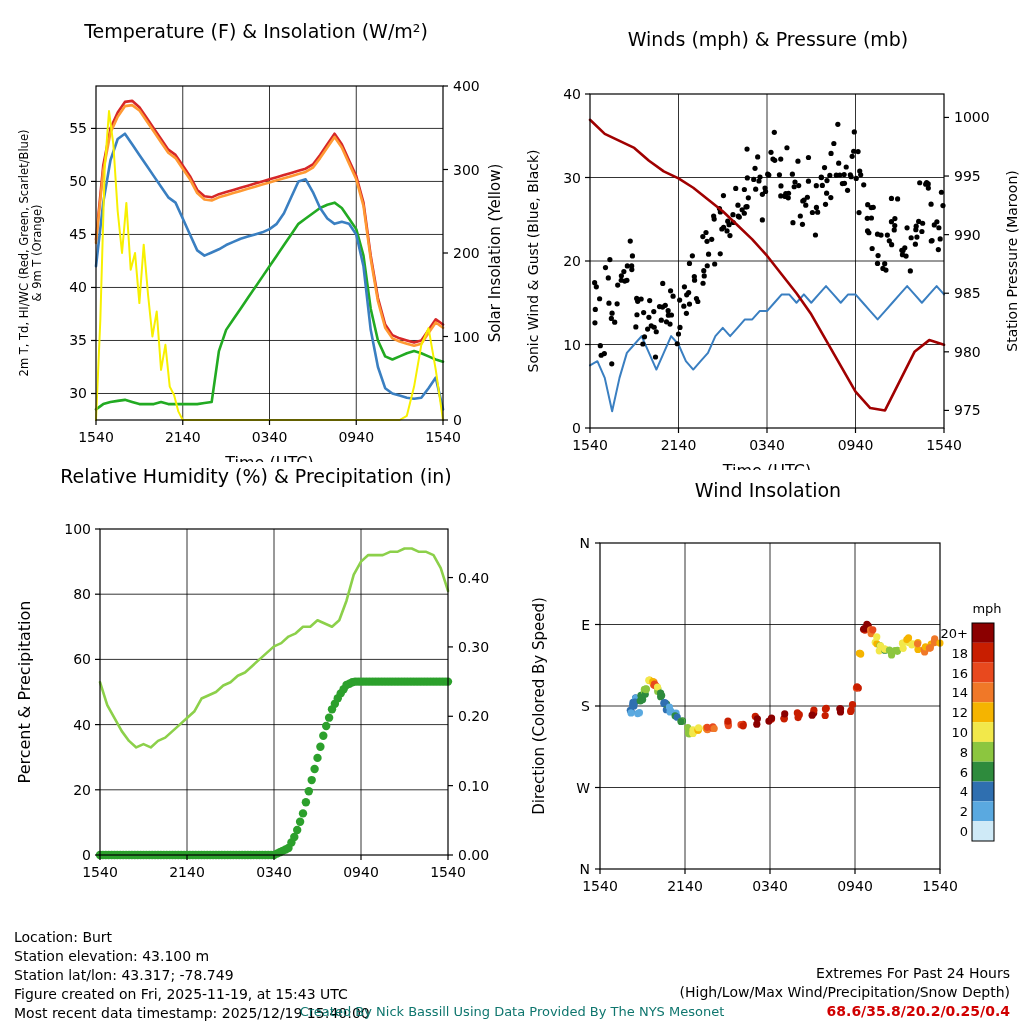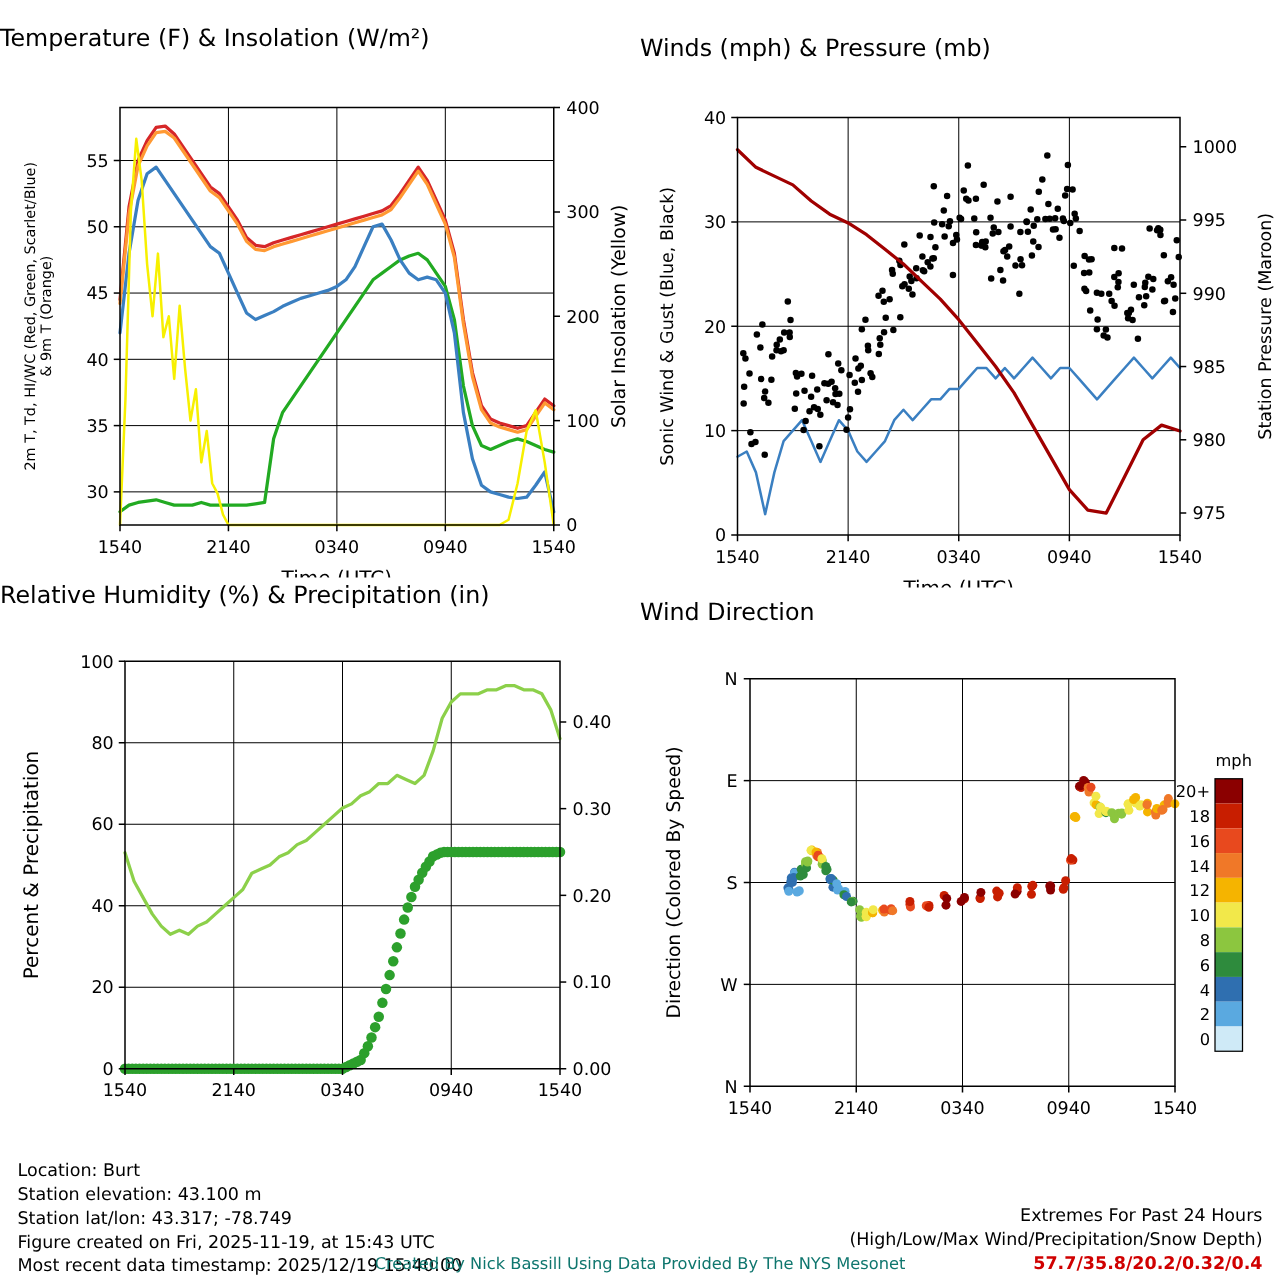--- a/index.html
+++ b/index.html
@@ -6,21 +6,21 @@
   body{
     width:1024px;height:1024px;
     background:#ffffff;
     font-family:"DejaVu Sans","Liberation Sans",sans-serif;
     color:#000;
     position:relative;
     overflow:hidden;
   }
   .panel{position:absolute;}
   .title{
-    text-align:left;
+    text-align:center;
     font-size:19px;
     font-weight:400;
   }
   svg{display:block;}
   .plotbox{fill:none;stroke:#000;stroke-width:1.2;}
   .grid{stroke:#000;stroke-width:0.8;}
   .ser{fill:none;stroke-width:2.6;stroke-linejoin:round;stroke-linecap:round;}
   .ser-thin{fill:none;stroke-width:2.0;stroke-linejoin:round;stroke-linecap:round;}
   .footer-left{position:absolute;left:14px;top:928px;font-size:14px;line-height:19px;}
   .footer-right{position:absolute;right:14px;top:928px;font-size:14px;line-height:19px;text-align:right;margin-top:16px;}
@@ -542,21 +542,21 @@
       <text x="458" y="234.27659574468083" font-size="14" font-family="&quot;DejaVu Sans&quot;, sans-serif" text-anchor="start" fill="#000">0.20</text>
       <line x1="448" y1="159.91489361702128" x2="453" y2="159.91489361702128" stroke="#000" stroke-width="1.2"></line>
       <text x="458" y="164.91489361702128" font-size="14" font-family="&quot;DejaVu Sans&quot;, sans-serif" text-anchor="start" fill="#000">0.30</text>
       <line x1="448" y1="90.55319148936167" x2="453" y2="90.55319148936167" stroke="#000" stroke-width="1.2"></line>
       <text x="458" y="95.55319148936167" font-size="14" font-family="&quot;DejaVu Sans&quot;, sans-serif" text-anchor="start" fill="#000">0.40</text>
       <text x="30" y="205" font-size="16" font-family="&quot;DejaVu Sans&quot;, sans-serif" text-anchor="middle" fill="#000" transform="rotate(-90 30 205)">Percent &amp; Precipitation</text>
     </svg>
 </div>
 
 <div class="panel" style="left:512px;top:465px;width:512px;height:450px;">
-  <div class="title" style="margin-top:14px;">Wind Direction</div>
+  <div class="title" style="margin-top:14px;">Wind Insolation</div>
   <svg id="svg-wd" width="512" height="420">
       <line x1="173" y1="42" x2="173" y2="368" class="grid"></line>
       <line x1="258" y1="42" x2="258" y2="368" class="grid"></line>
       <line x1="343" y1="42" x2="343" y2="368" class="grid"></line>
       <line x1="88" y1="286.5" x2="428" y2="286.5" class="grid"></line>
       <line x1="88" y1="205" x2="428" y2="205" class="grid"></line>
       <line x1="88" y1="123.5" x2="428" y2="123.5" class="grid"></line>
       <g>
         <circle cx="118.31175433538544" cy="209.25149691237343" r="3.6" fill="#2f6fb0"></circle>
         <circle cx="119.26336786349614" cy="210.6851944698228" r="3.6" fill="#2f6fb0"></circle>
@@ -760,16 +760,16 @@
   <div>Location: Burt</div>
   <div>Station elevation: 43.100 m</div>
   <div>Station lat/lon: 43.317; -78.749</div>
   <div>Figure created on Fri, 2025-11-19, at 15:43 UTC</div>
   <div>Most recent data timestamp: 2025/12/19 15:40:00</div>
 </div>
 
 <div class="footer-right" style="top:948px;">
   <div>Extremes For Past 24 Hours</div>
   <div>(High/Low/Max Wind/Precipitation/Snow Depth)</div>
-  <div class="extreme-red">57.7/35.8/20.2/0.32/0.4</div>
+  <div class="extreme-red">68.6/35.8/20.2/0.25/0.4</div>
 </div>
 
 <div class="credit">Created By Nick Bassill Using Data Provided By The NYS Mesonet</div>
 
 </body></html>

